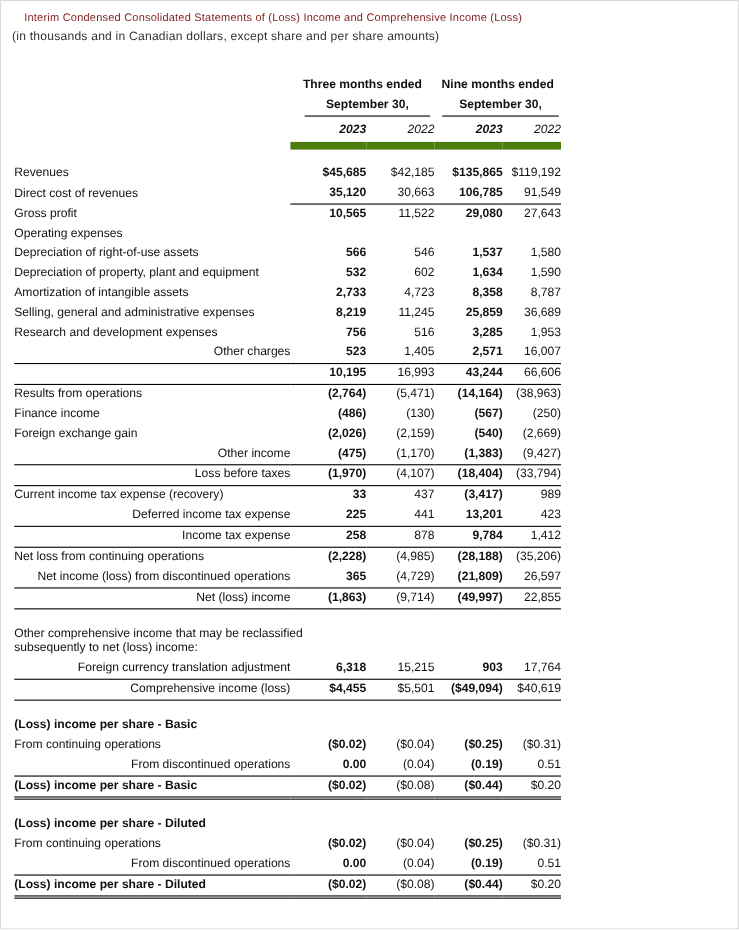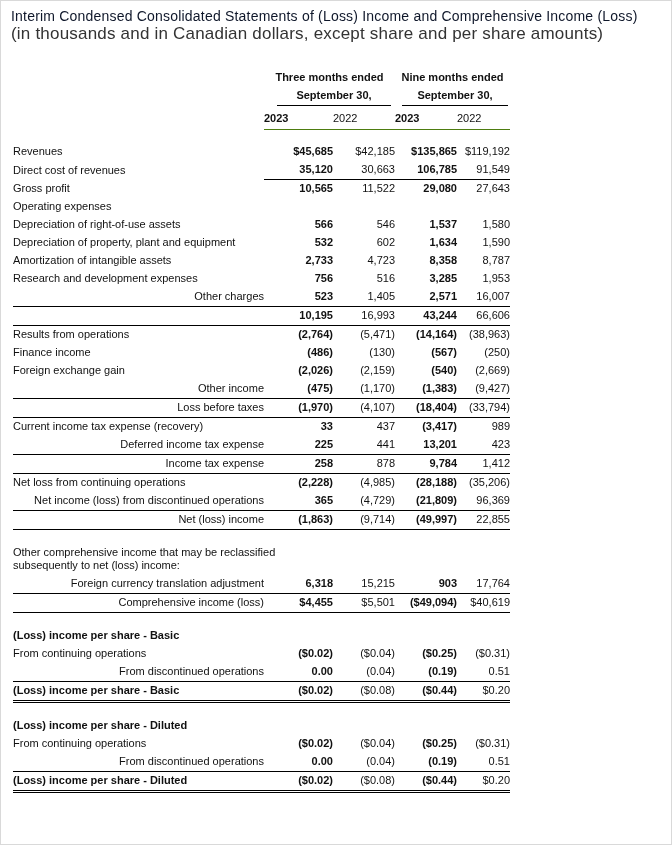--- a/index.html
+++ b/index.html
@@ -2,44 +2,44 @@
 <html><head>
 <meta charset="utf-8">
 <style>
   html, body { margin:0; padding:0; background:#ffffff; }
   .page {
     position:relative; width:672px; height:845px; box-sizing:border-box;
     background:#ffffff; border:1px solid #d9d9d9; overflow:hidden;
     font-family:"Liberation Sans", sans-serif;
   }
   .doc-title {
-    font-size:14px; line-height:17px; color:#0f172a;
-    padding:7px 12px 0 10px; letter-spacing:0.2px;
+    font-size:10px; line-height:17px; color:#7f1d1d;
+    padding:7px 12px 0 10px; letter-spacing:0.2px;margin-left:11px;
   }
   .doc-subtitle {
-    font-size:17px; line-height:17px; color:#333333;
+    font-size:11px; line-height:17px; color:#333333;
     padding:0 12px 0 10px; letter-spacing:0.2px;
   }
   table.stmt {
     border-collapse:collapse; table-layout:fixed; width:497px;
     margin:27px 0 0 12px; font-size:11px; color:#111111;
   }
   table.stmt td { padding:2px 0 3px 0; line-height:13px; vertical-align:bottom; }
   td.label { text-align:left; padding-left:6px;margin-top:29px; }
   td.num   { text-align:right; padding-right:4px; white-space:nowrap; }
   td.num.neg { padding-right:0; }
   .b { font-weight:bold; }
   
   .grp-text { text-align:center; font-weight:bold; }
   .grp-underline {
     text-align:center; font-weight:bold;
     border-bottom:1px solid #000; padding-bottom:3px; margin:0 4px 0 13px;
   }
   .grp-underline.g2 { margin:0 2px 0 7px; }
-  tr.years td.yr { text-align:left; border-bottom:1px solid #4d7c0f; padding:3px 0 4px 0; }
+  tr.years td.yr { text-align:right; border-bottom:7px solid #4d7c0f; padding:3px 0 4px 0;font-style:italic; }
   tr.hdr-gap td { height:13px; padding:0; }
   
   tr.rule-full td   { border-bottom:1px solid #000;text-align:right; }
   tr.rule-numeric td.num { border-bottom:1px solid #000; }
   tr.rule-double td { border-bottom:3px double #000; }
   tr.spacer td { height:14px; padding:0; }
   .note-wrap { max-width:266px; }
 </style>
 </head>
 <body>
@@ -130,20 +130,27 @@
           <td class="num">1,590</td>
         </tr>
         <tr>
           <td class="label">Amortization of intangible assets</td>
           <td class="num b">2,733</td>
           <td class="num">4,723</td>
           <td class="num b">8,358</td>
           <td class="num">8,787</td>
         </tr>
         <tr>
+          <td class="label">Selling, general and administrative expenses</td>
+          <td class="num b">8,219</td>
+          <td class="num">11,245</td>
+          <td class="num b">25,859</td>
+          <td class="num">36,689</td>
+        </tr>
+        <tr>
           <td class="label">Research and development expenses</td>
           <td class="num b">756</td>
           <td class="num">516</td>
           <td class="num b">3,285</td>
           <td class="num">1,953</td>
         </tr>
         <tr class="rule-full">
           <td class="label">Other charges</td>
           <td class="num b">523</td>
           <td class="num">1,405</td>
@@ -218,21 +225,21 @@
           <td class="num b neg">(2,228)</td>
           <td class="num neg">(4,985)</td>
           <td class="num b neg">(28,188)</td>
           <td class="num neg">(35,206)</td>
         </tr>
         <tr class="rule-full">
           <td class="label">Net income (loss) from discontinued operations</td>
           <td class="num b">365</td>
           <td class="num neg">(4,729)</td>
           <td class="num b neg">(21,809)</td>
-          <td class="num">96,369</td>
+          <td class="num">26,597</td>
         </tr>
         <tr class="rule-full">
           <td class="label">Net (loss) income</td>
           <td class="num b neg">(1,863)</td>
           <td class="num neg">(9,714)</td>
           <td class="num b neg">(49,997)</td>
           <td class="num">22,855</td>
         </tr>
         <tr class="spacer">
           <td colspan="5"></td>

